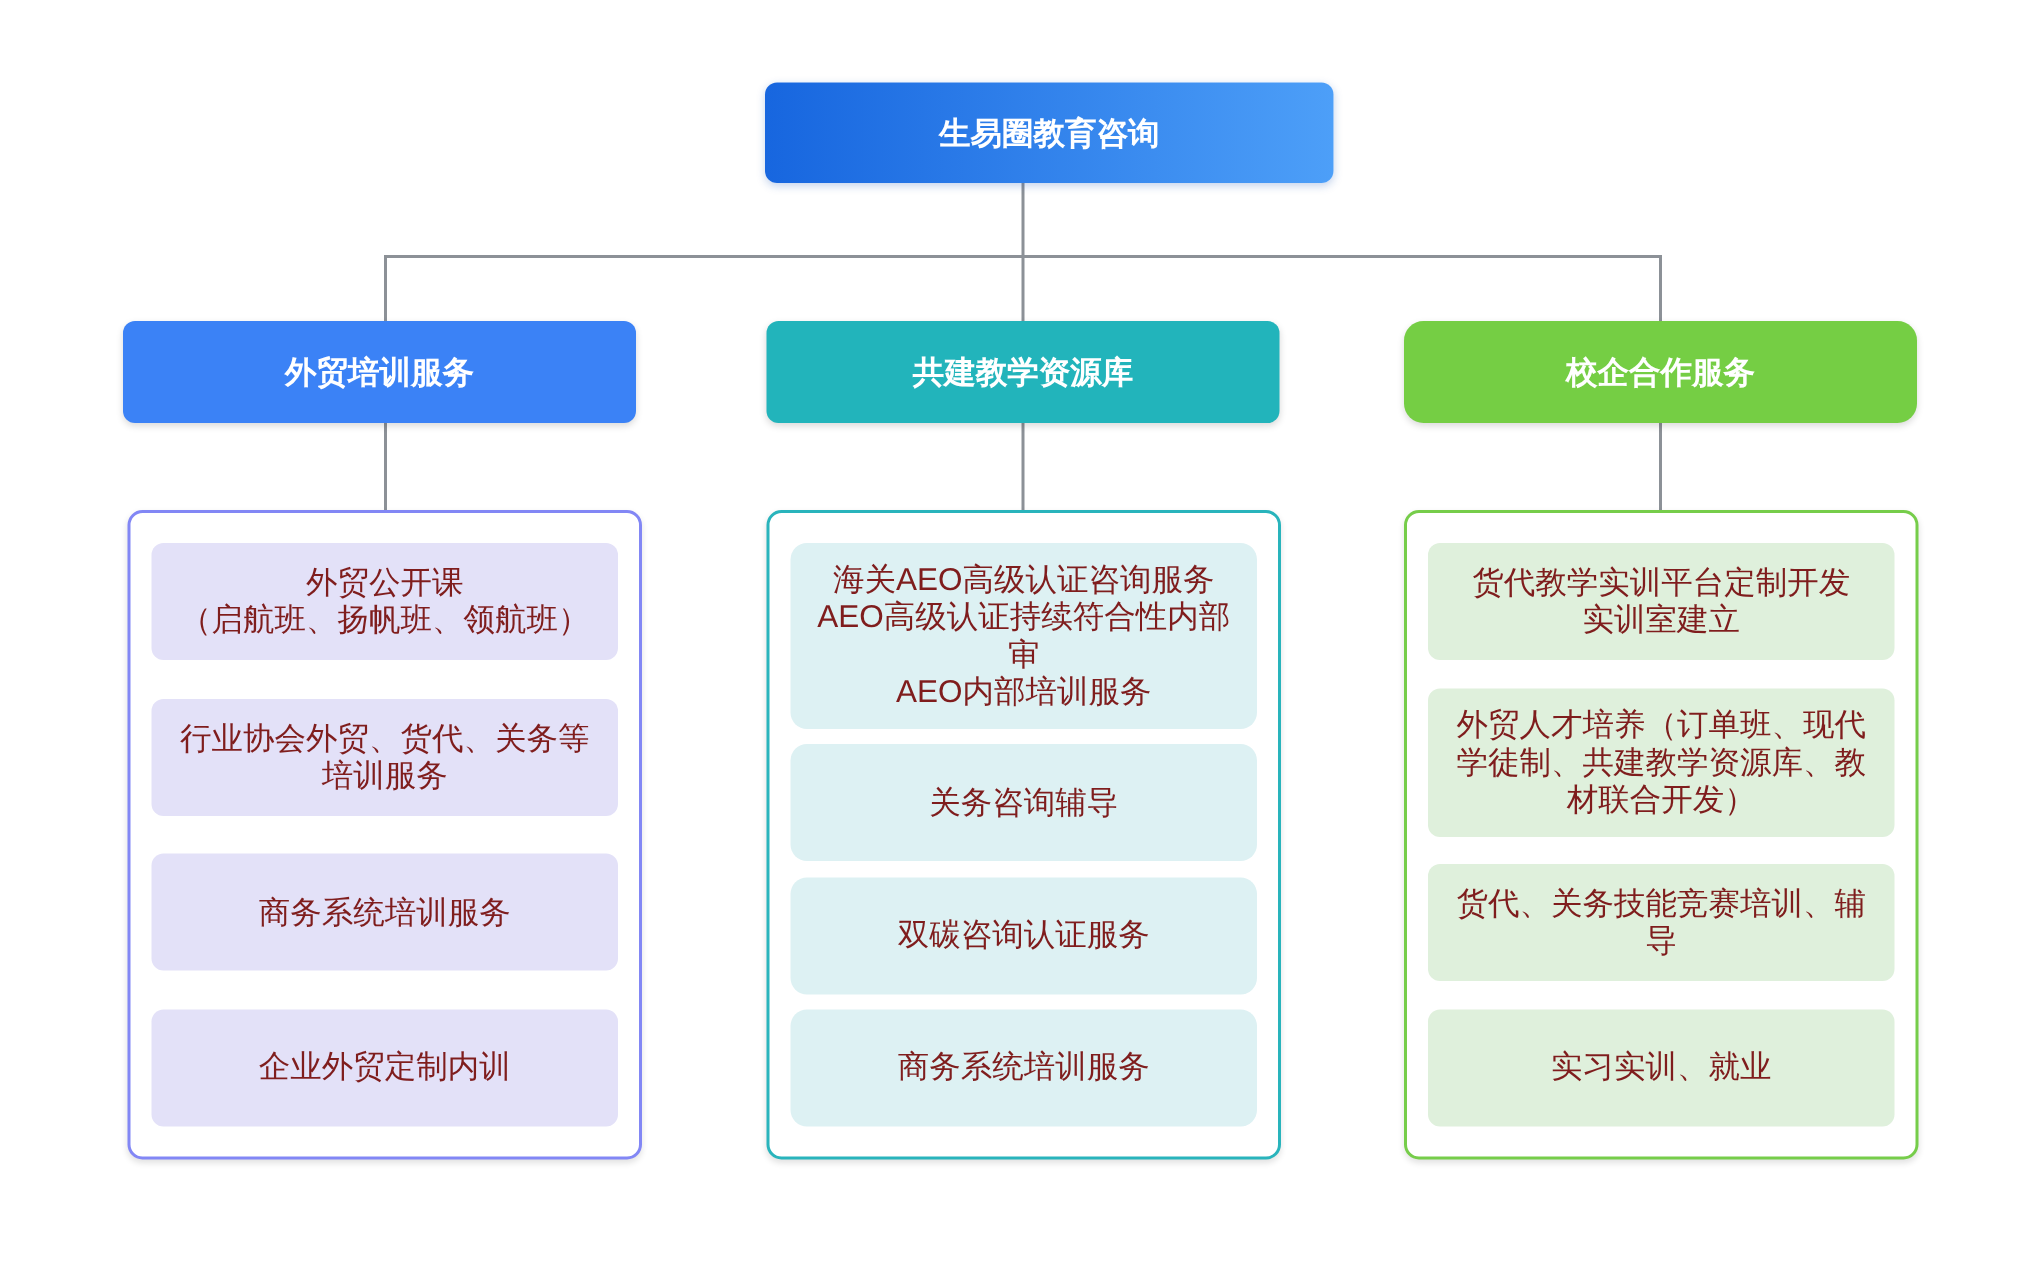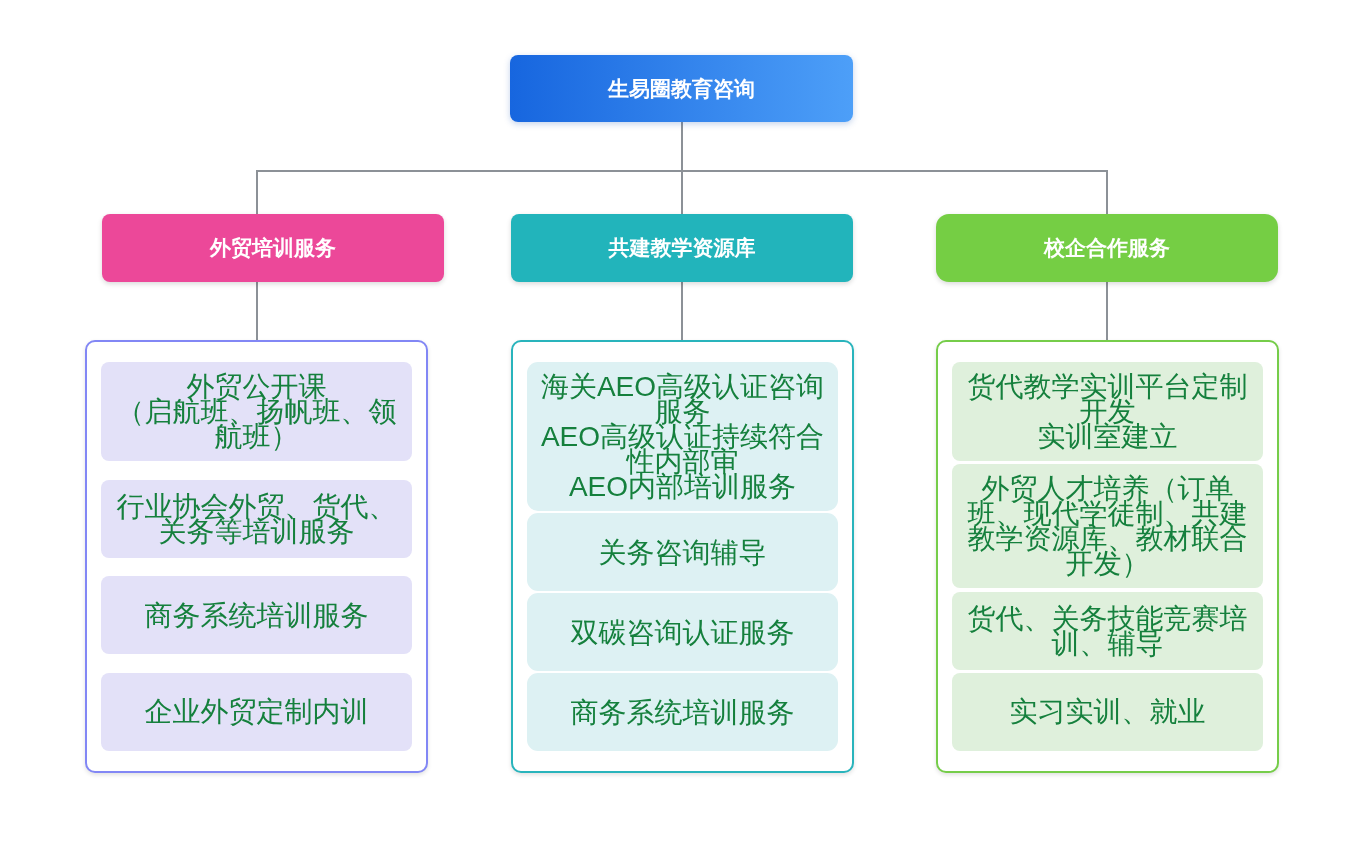--- a/index.html
+++ b/index.html
@@ -8,37 +8,37 @@
 
   .canvas { position: absolute; inset: 0; }
 
   
   .line { position: absolute; background: #8c9197; }
   .line.v { width: 1.5px; }
   .line.h { height: 1.5px; }
 
   
   .root-node {
-    position: absolute; left: 510px; top: 55px; width: 343px; height: 67px;
+    position: absolute; left: 510px; top: 55px; width: 379px; height: 67px;
     background: linear-gradient(90deg, #1766df, #4d9ff8);
     border-radius: 8px;
     display: flex; align-items: center; justify-content: center;
     color: #ffffff; font-size: 21px; font-weight: bold;
     box-shadow: 0 2px 6px rgba(20, 80, 180, 0.25);
   }
 
   
   .branch-header {
     position: absolute; top: 214px; width: 342px; height: 68px;
     border-radius: 8px;
     display: flex; align-items: center; justify-content: center;
     color: #ffffff; font-size: 21px; font-weight: bold;
     box-shadow: 0 2px 5px rgba(0, 0, 0, 0.15);
   }
-  .branch-header.b0 { left: 102px;  background: #ec4899; }
+  .branch-header.b0 { left: 82px;  background: #3b82f6; }
   .branch-header.b1 { left: 511px; background: #22b4bb; }
   .branch-header.b2 { left: 936px; background: #75ce44; border-radius: 13px; }
 
   
   .branch-container {
     position: absolute; top: 340px; width: 343px; height: 433px;
     background: #ffffff; border-radius: 10px;
     padding: 20px 14px;
     display: flex; flex-direction: column; justify-content: space-between;
     box-shadow: 0 2px 4px rgba(0, 0, 0, 0.12);
@@ -47,21 +47,21 @@
   .branch-container.b1 { left: 511px; border: 2px solid #29b4bc; }
   .branch-container.b2 { left: 936px; border: 2px solid #76cd4a; }
 
   
   .item {
     min-height: 78px;
     border-radius: 8px;
     display: flex; align-items: center; justify-content: center;
     text-align: center;
     padding: 12px 10px;
-    font-size: 28px; line-height: 25px; color: #15803d;
+    font-size: 21px; line-height: 25px; color: #7f1d1d;
     white-space: pre-line;
   }
   .b0 .item, .item.c0 { background: #e3e1f8; }
   .item.c1 { background: #ddf1f3; border-radius: 11px; }
   .item.c2 { background: #dff0dc; }
 </style>
 </head>
 <body>
 
 <div class="canvas">

